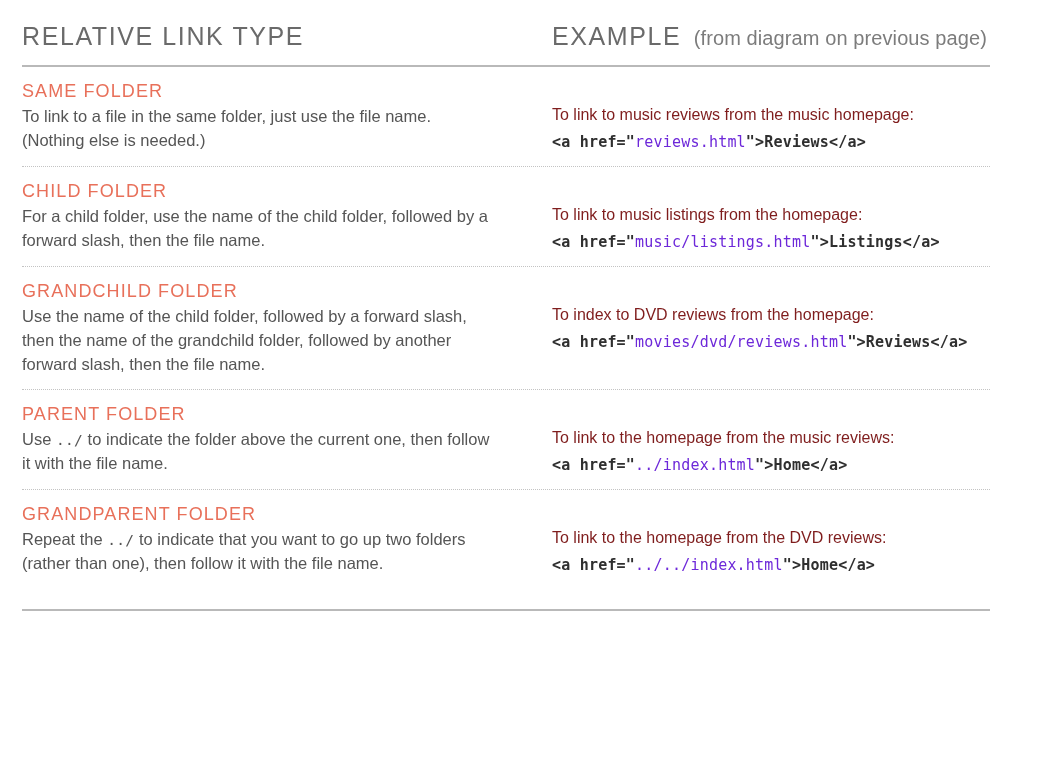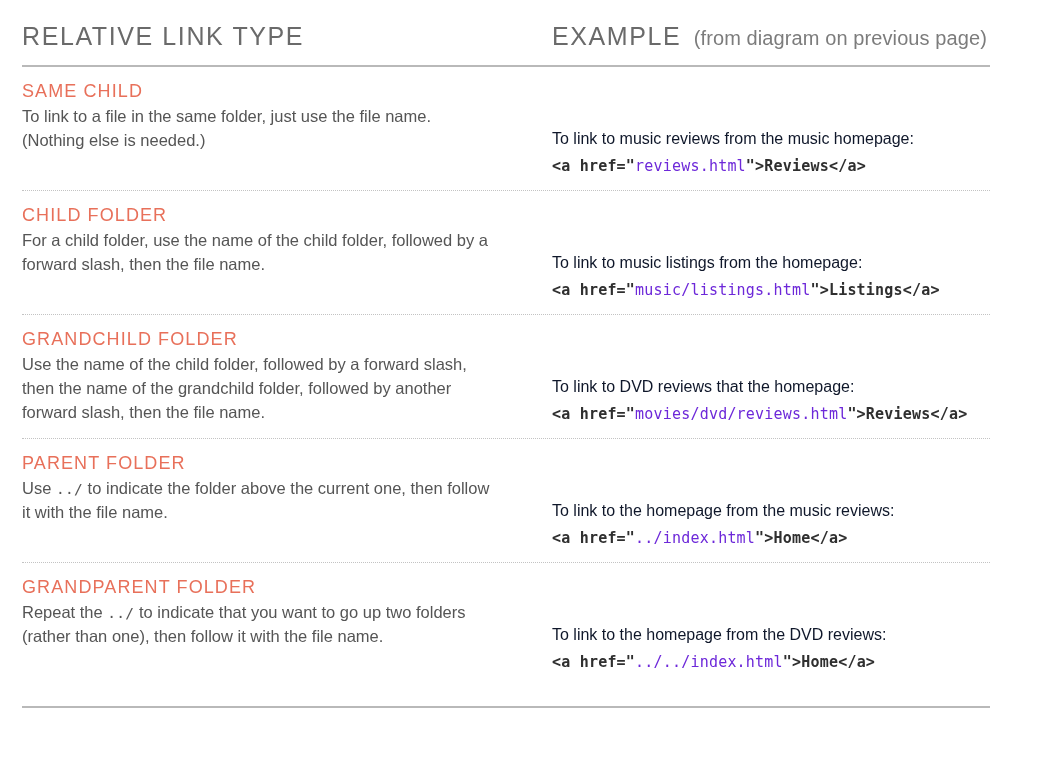--- a/index.html
+++ b/index.html
@@ -85,23 +85,22 @@
   .row-desc code,
   .code-mono {
     font-family: "DejaVu Sans Mono", "Liberation Mono", monospace;
     font-size: 14.5px;
     letter-spacing: 0.3px;
   }
 
   .ex-intro {
     font-size: 16px;
     line-height: 1.45;
-    color: #0f172a;
+    color: #7f1d1d;
     margin-bottom: 3px;
-    margin-top: 24px;
   }
   .ex-code {
     font-size: 16.5px;
     line-height: 1.5;
     color: #3d3d3d;
     word-break: break-word;
   }
   .ex-code .mono {
     font-family: "DejaVu Sans Mono", "Liberation Mono", monospace;
     font-size: 15px;
@@ -130,21 +129,21 @@
     </div>
     <div class="col-right">
       <span class="head-title">EXAMPLE</span>
       <span class="head-note">(from diagram on previous page)</span>
     </div>
   </div>
   <div class="rule-strong"></div>
 
   <div class="row">
     <div class="col-left">
-      <div class="row-label">SAME CHILD</div>
+      <div class="row-label">SAME FOLDER</div>
       <div class="row-desc">To link to a file in the same folder, just use the file name. (Nothing else is needed.)</div>
     </div>
     <div class="col-right">
       <div class="ex-intro">To link to music reviews from the music homepage:</div>
       <div class="ex-code">
         <span class="mono tag">&lt;a href="</span><span class="path">reviews.html</span><span class="mono tag">"&gt;Reviews&lt;/a&gt;</span>
       </div>
     </div>
   </div>
   <div class="rule-dotted"></div>
@@ -162,21 +161,21 @@
     </div>
   </div>
   <div class="rule-dotted"></div>
 
   <div class="row">
     <div class="col-left">
       <div class="row-label">GRANDCHILD FOLDER</div>
       <div class="row-desc">Use the name of the child folder, followed by a forward slash, then the name of the grandchild folder, followed by another forward slash, then the file name.</div>
     </div>
     <div class="col-right">
-      <div class="ex-intro">To link to DVD reviews that the homepage:</div>
+      <div class="ex-intro">To index to DVD reviews from the homepage:</div>
       <div class="ex-code">
         <span class="mono tag">&lt;a href="</span><span class="path">movies/dvd/reviews.html</span><span class="mono tag">"&gt;Reviews&lt;/a&gt;</span>
       </div>
     </div>
   </div>
   <div class="rule-dotted"></div>
 
   <div class="row">
     <div class="col-left">
       <div class="row-label">PARENT FOLDER</div>

